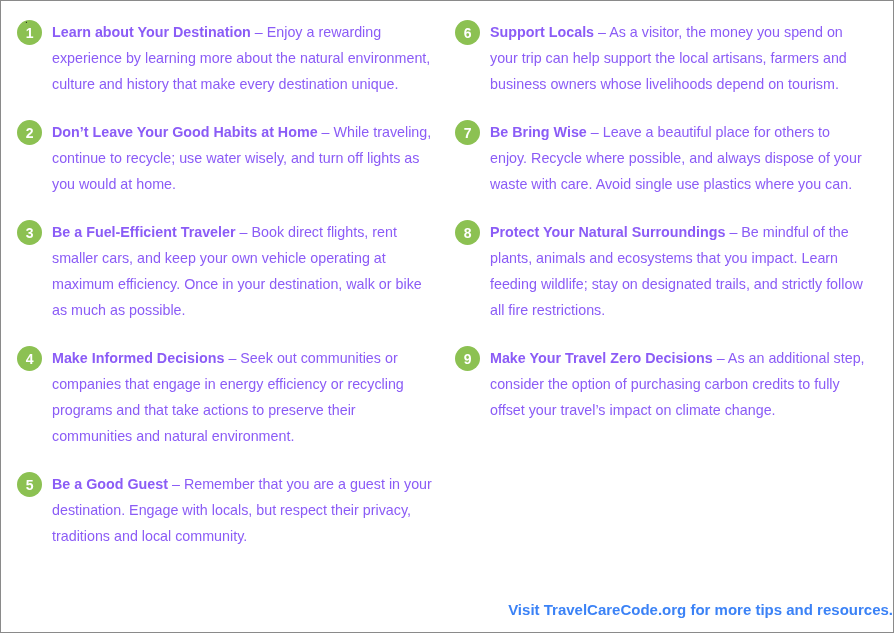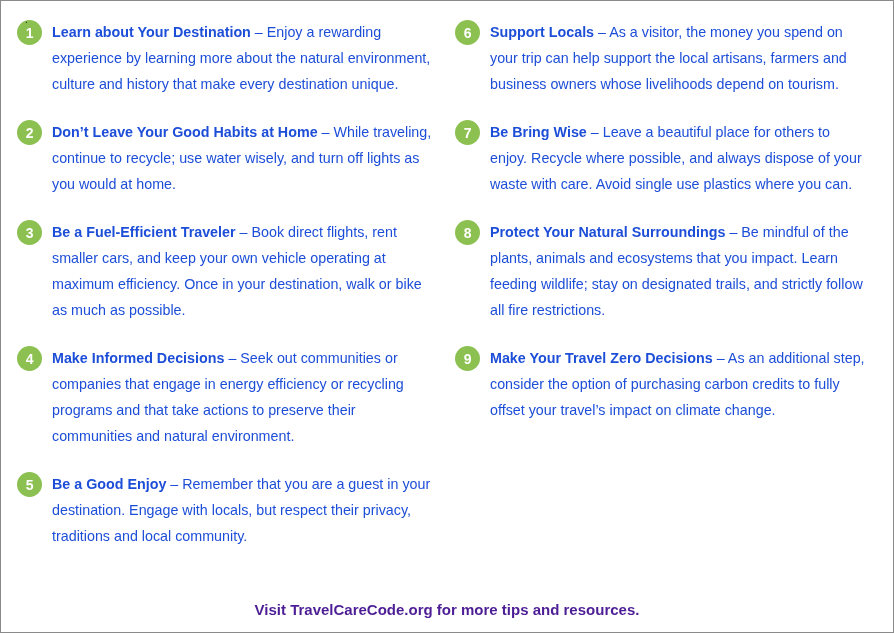--- a/index.html
+++ b/index.html
@@ -54,34 +54,34 @@
     margin-right: 10px;
     margin-top: 1px;
     letter-spacing: -0.3px;
   }
   .badge.wide {
     font-size: 13px;
   }
   .tiptext {
     font-size: 14.3px;
     line-height: 1.82;
-    color: #1d4ed8;
+    color: #8b5cf6;
   }
   .tiptext .title {
     font-weight: bold;
   }
   .footer {
     position: absolute;
     left: 0;
     right: 0;
     bottom: 14px;
-    text-align: center;
+    text-align: right;
     font-size: 15px;
     font-weight: bold;
-    color: #4c1d95;
+    color: #3b82f6;
   }
   .dot {
     position: absolute;
     left: 24px;
     top: 14px;
     font-size: 10px;
     color: #231f20;
     line-height: 1;
   }
 </style>
@@ -111,21 +111,21 @@
         <div class="tiptext"><span class="title">Be a Fuel-Efficient Traveler</span><span> – Book direct flights, rent smaller cars, and keep your own vehicle operating at maximum efficiency. Once in your destination, walk or bike as much as possible.</span></div>
       </div>
 
       <div class="tip">
         <div class="badge">4</div>
         <div class="tiptext"><span class="title">Make Informed Decisions</span><span> – Seek out communities or companies that engage in energy efficiency or recycling programs and that take actions to preserve their communities and natural environment.</span></div>
       </div>
 
       <div class="tip">
         <div class="badge">5</div>
-        <div class="tiptext"><span class="title">Be a Good Enjoy</span><span> – Remember that you are a guest in your destination. Engage with locals, but respect their privacy, traditions and local community.</span></div>
+        <div class="tiptext"><span class="title">Be a Good Guest</span><span> – Remember that you are a guest in your destination. Engage with locals, but respect their privacy, traditions and local community.</span></div>
       </div>
 
     </div>
 
     <div class="col">
 
       <div class="tip">
         <div class="badge">6</div>
         <div class="tiptext"><span class="title">Support Locals</span><span> – As a visitor, the money you spend on your trip can help support the local artisans, farmers and business owners whose livelihoods depend on tourism.</span></div>
       </div>

